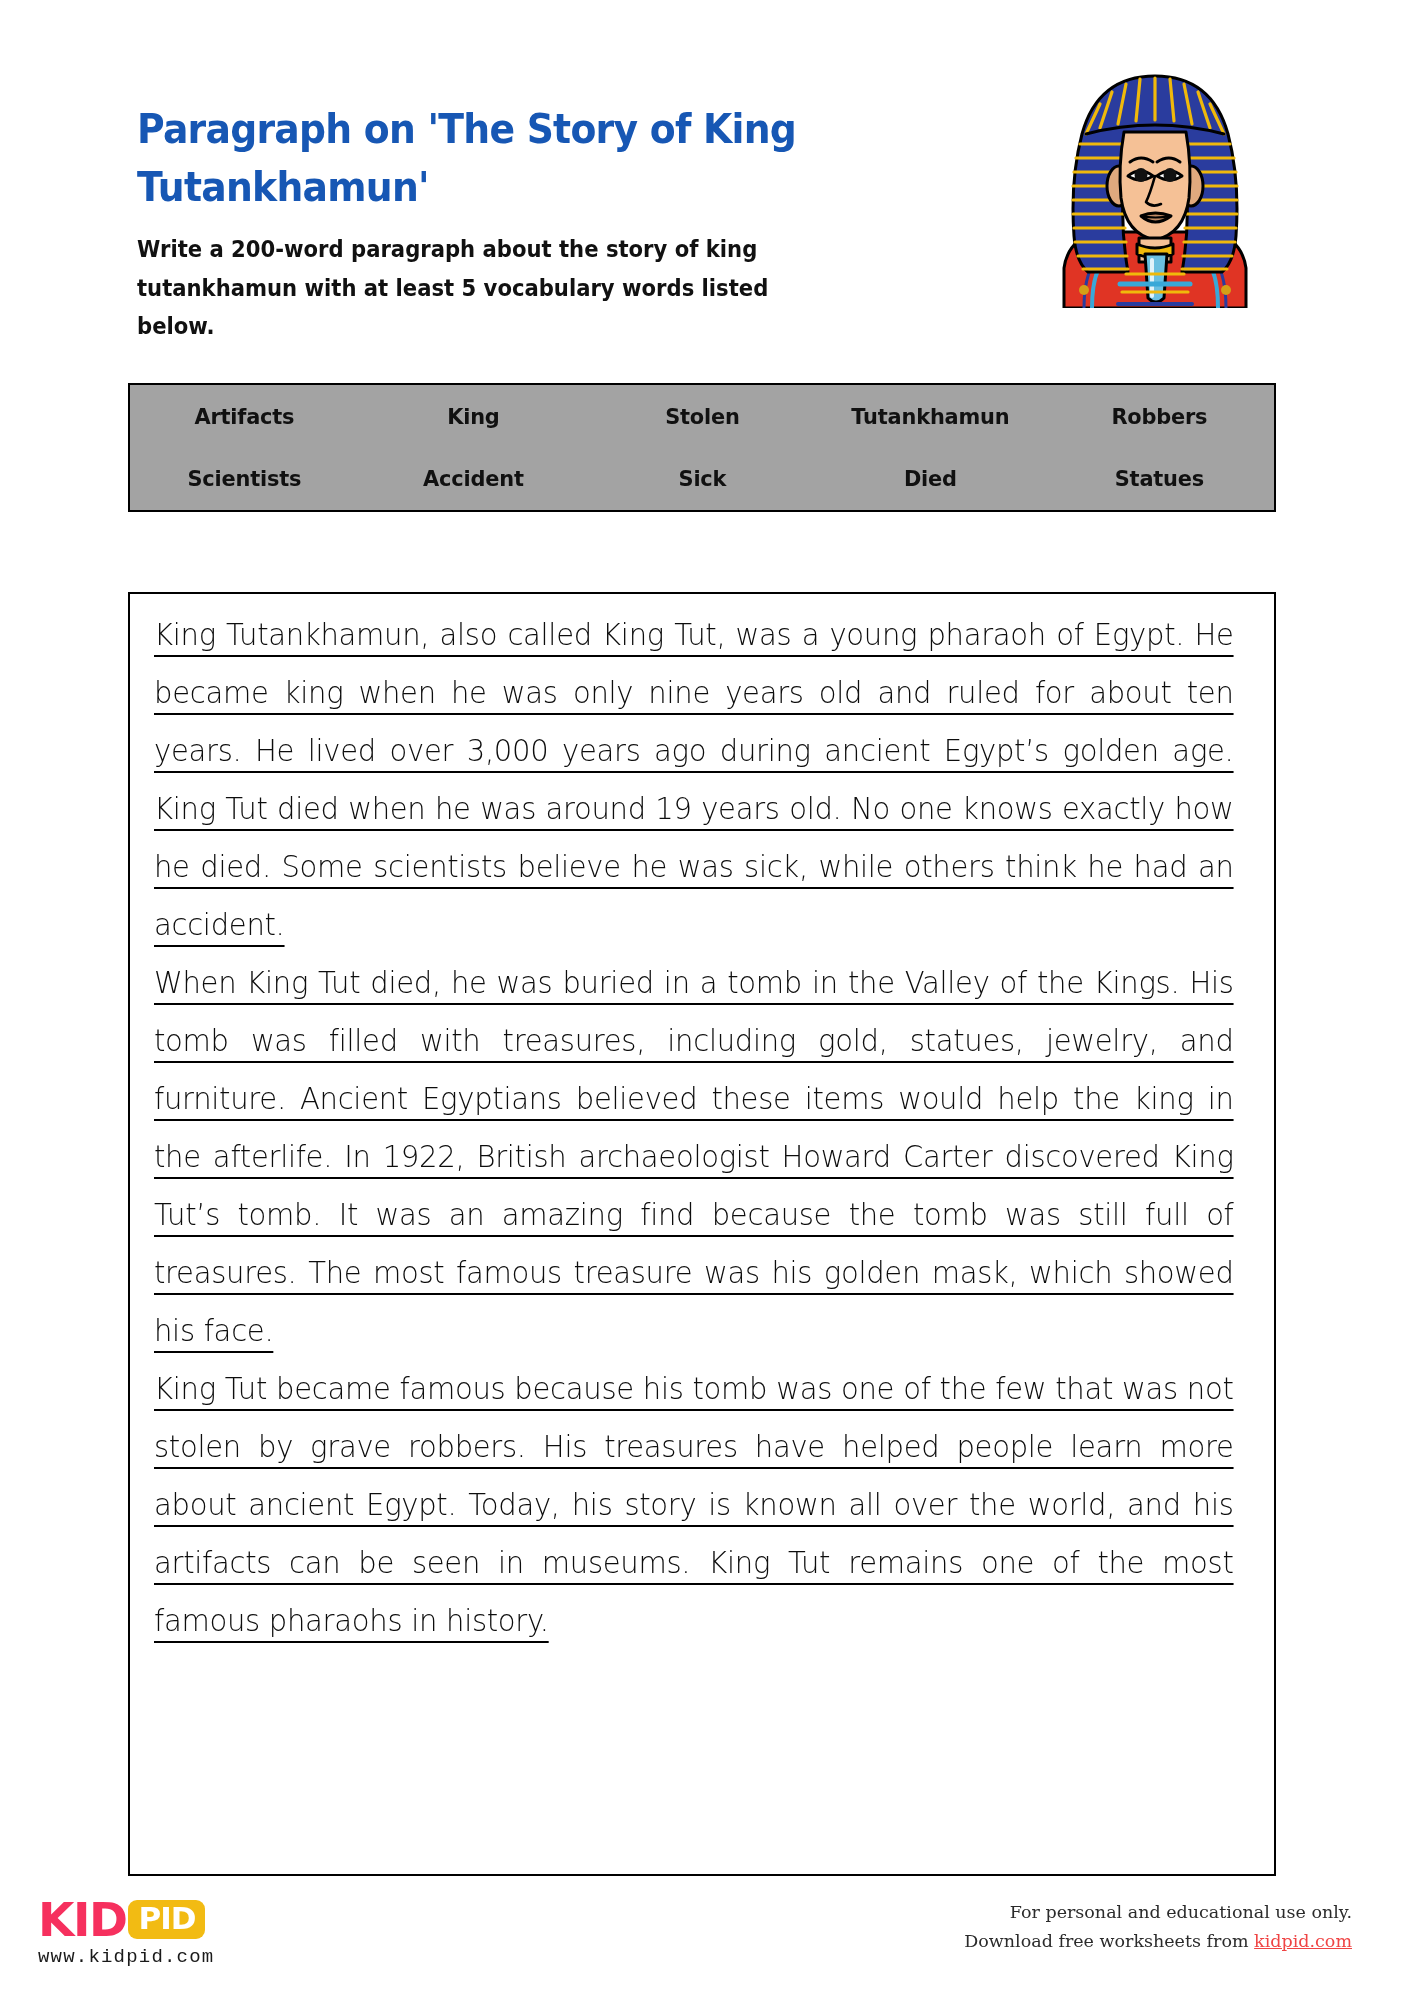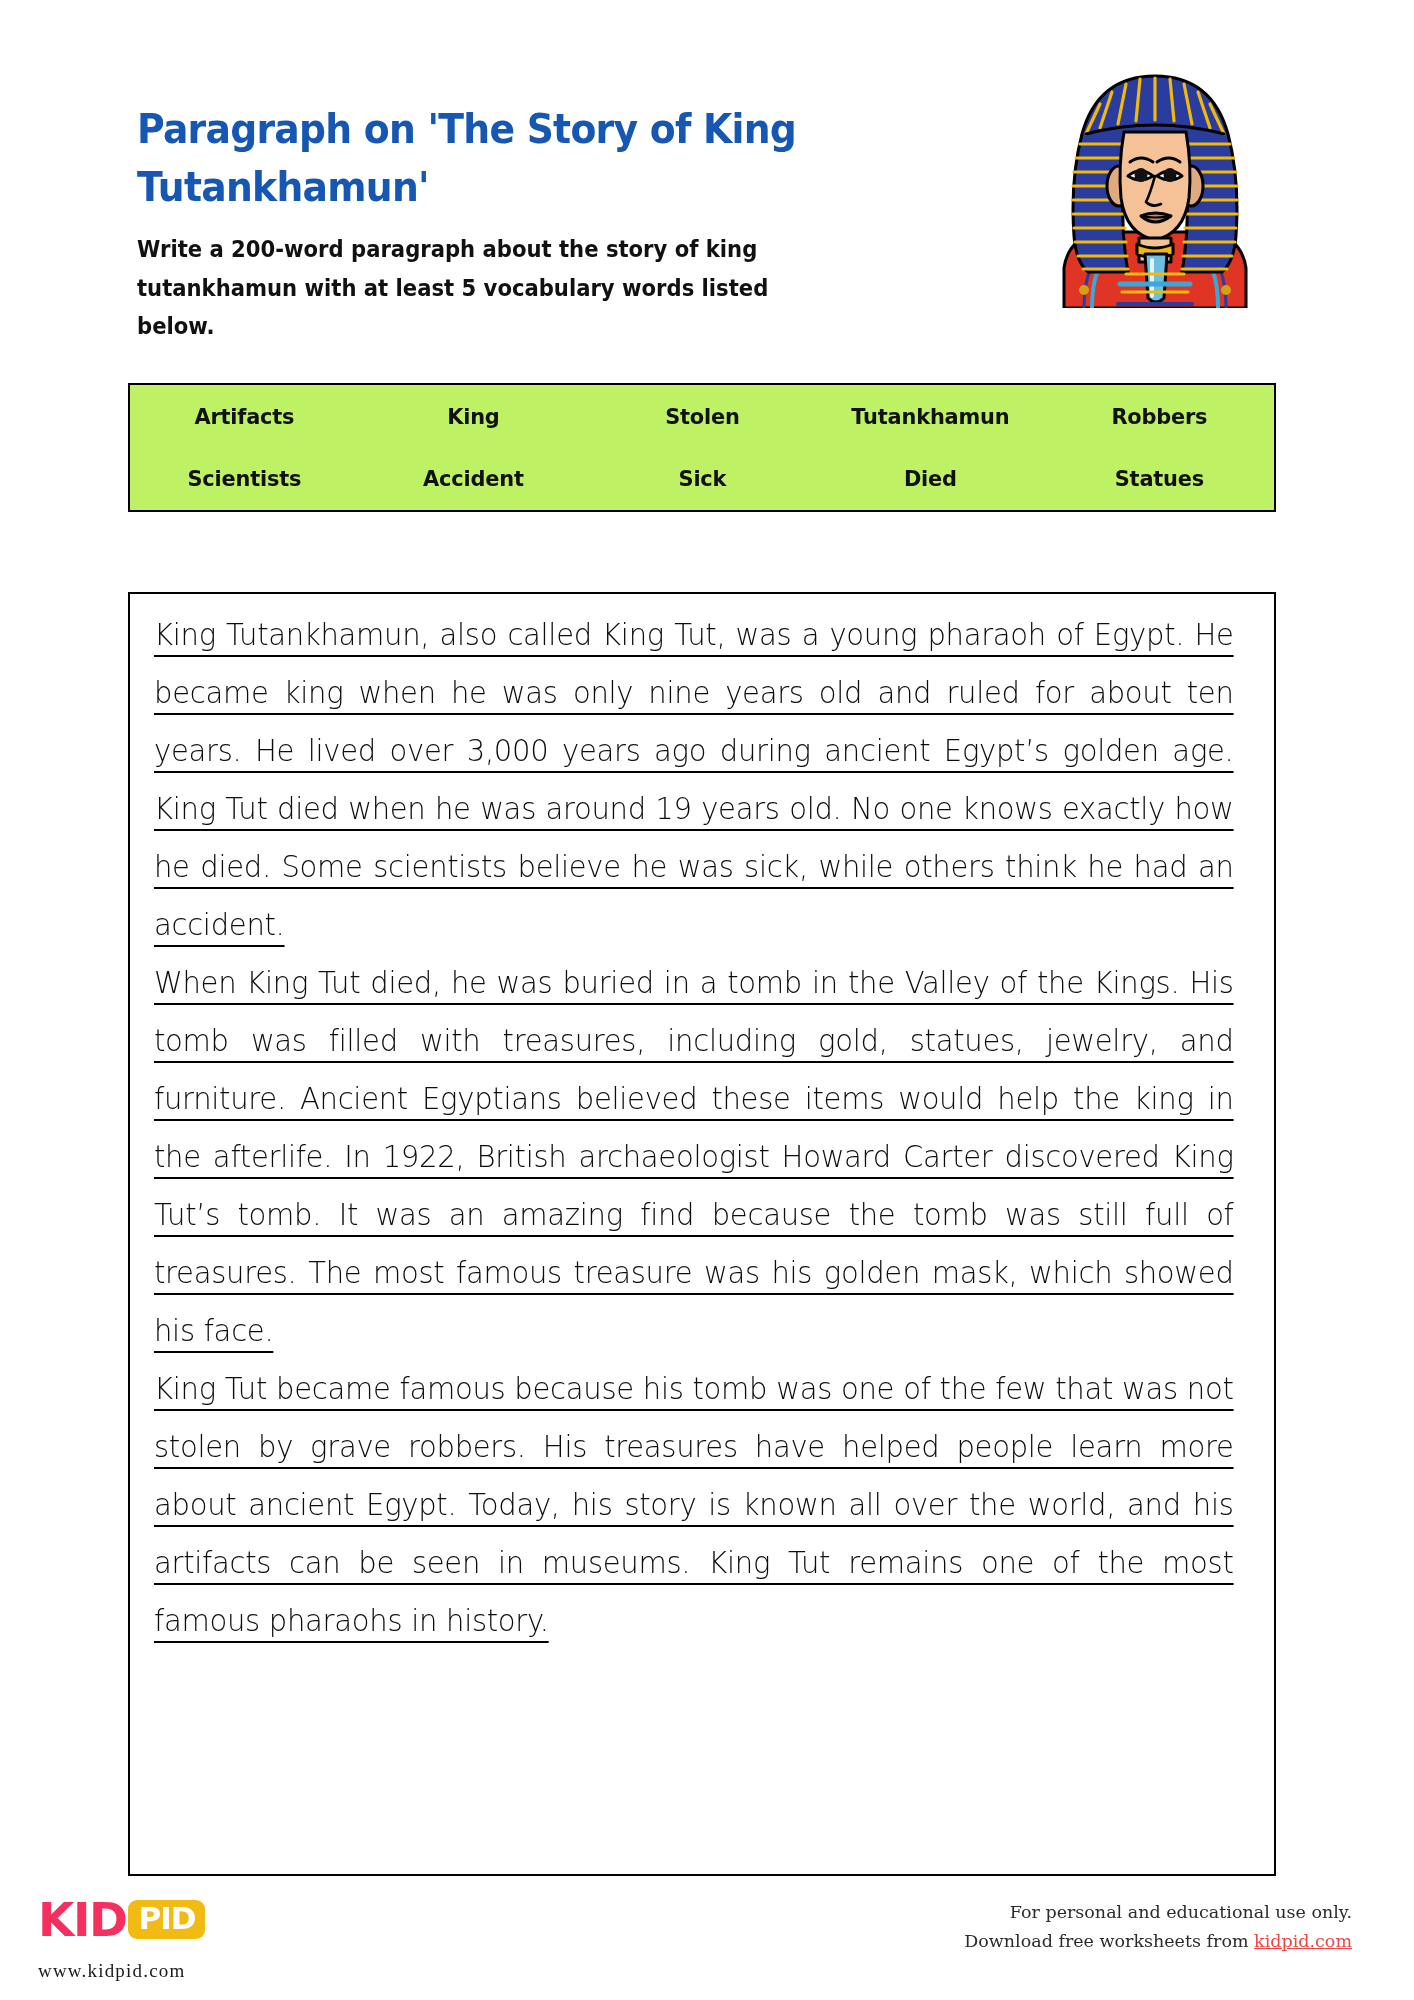--- a/index.html
+++ b/index.html
@@ -61,21 +61,21 @@
   }
 
   
   .vocab-box {
     position: absolute;
     left: 128px;
     top: 383px;
     width: 1148px;
     height: 129px;
     border: 2.6px solid #000000;
-    background: #bef264;
+    background: #a3a3a3;
     display: flex;
     flex-direction: column;
     justify-content: center;
   }
 
   .vocab-row {
     display: flex;
     width: 100%;
     align-items: center;
     height: 50%;
@@ -158,22 +158,22 @@
   .logo-pid {
     font-family: "DejaVu Sans", sans-serif;
     font-weight: bold;
     font-size: 31px;
     color: #ffffff;
     letter-spacing: -1px;
     line-height: 1;
   }
 
   .logo-url {
-    margin-top: 15px;
-    font-family: Liberation Serif, serif;
+    margin-top: 1px;
+    font-family: Liberation Mono, monospace;
     font-size: 19px;
     color: #1a1a1a;
     letter-spacing: 1.2px;
   }
 
   .footer-note {
     position: absolute;
     right: 62px;
     top: 1898px;
     text-align: right;

